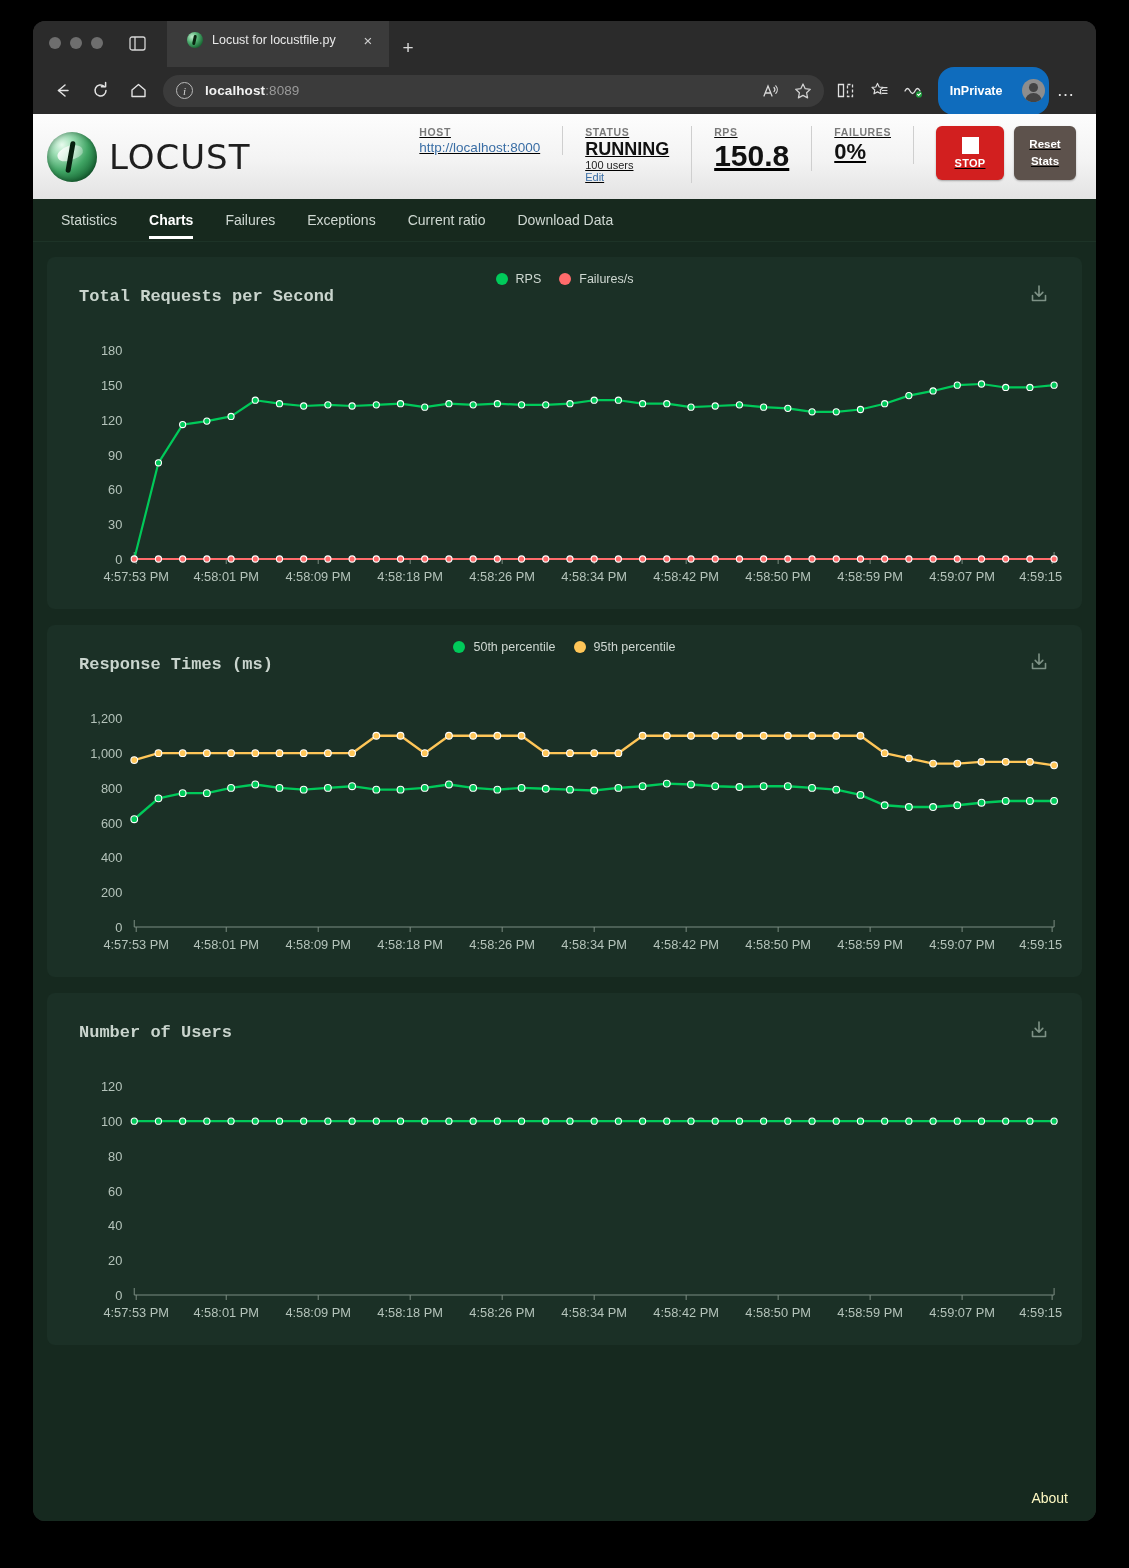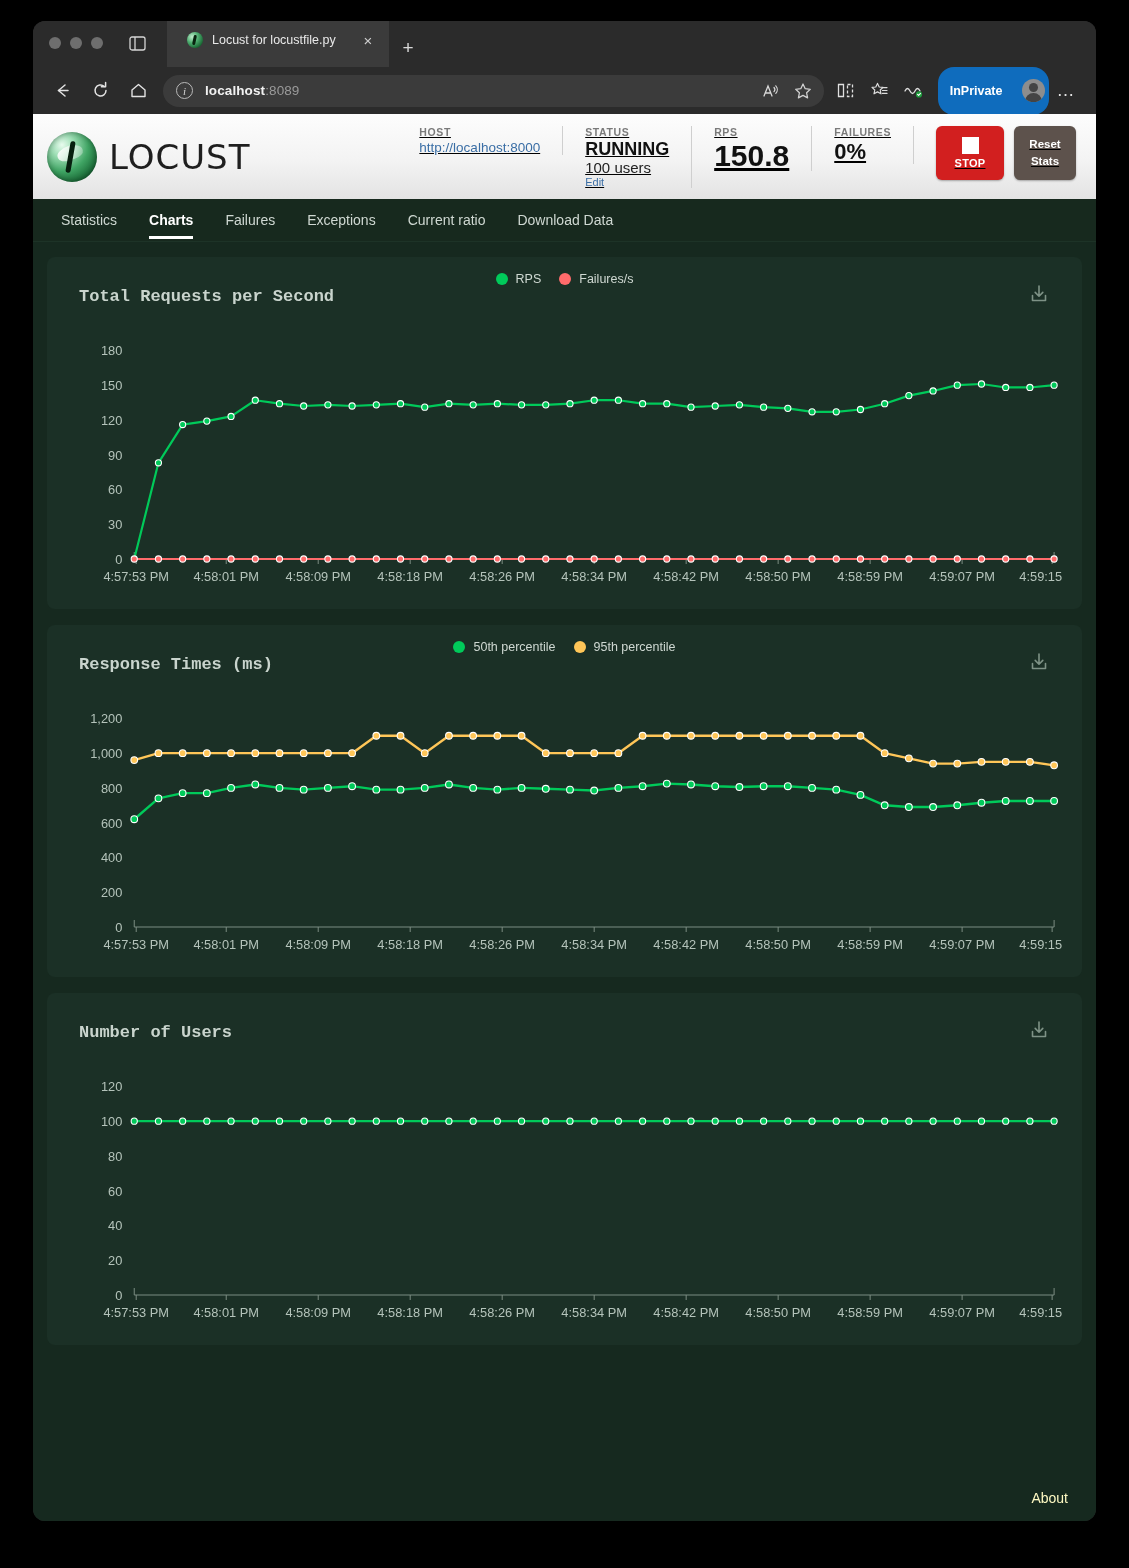--- a/index.html
+++ b/index.html
@@ -130,21 +130,21 @@
     font-family: "DejaVu Sans", sans-serif; }
   .stats { margin-left: auto; display: flex; align-items: flex-start; height: 62px; text-decoration: underline; }
   .stat {
     padding: 0 22px; display:flex; flex-direction: column; justify-content: flex-start;
     border-right: 1px solid #cfcfcf; min-width: 90px;
   }
   .stat:last-of-type { border-right: 1px solid #cfcfcf; }
   .stat-label { font-size: 10.5px; font-weight: 700; color: #7a7a7a; letter-spacing: .6px; margin-bottom: 2px; }
   .stat-host-value { font-size: 13.5px; color: #3a6ea5; }
   .stat-status-value { font-size: 18px; font-weight: 700; color: #111; line-height: 1.1; }
-  .stat-users { font-size: 15px; color: #222; }
+  .stat-users { font-size: 11px; color: #222; }
   .stat-edit { font-size: 11px; color: #3a6ea5; }
   .stat-big { font-size: 30px; font-weight: 700; color: #111; line-height: 1.05; }
   .stat-mid { font-size: 22px; font-weight: 700; color: #111; line-height: 1.1; }
   .hdr-buttons { display:flex; align-items:center; gap: 10px; padding-left: 22px; }
   .btn-stop {
     width: 68px; height: 54px; background:#d21f1f; border-radius: 6px;
     display:flex; flex-direction:column; align-items:center; justify-content:center; gap:3px;
     box-shadow: 0 1px 2px rgba(0,0,0,.3);
   }
   .stop-square { width: 17px; height: 17px; background:#fff; }

